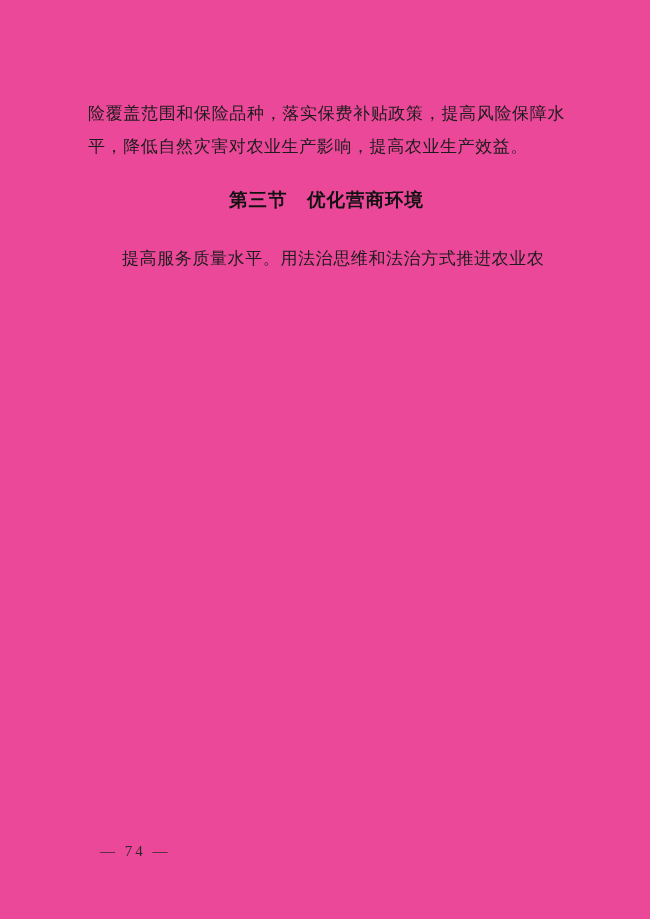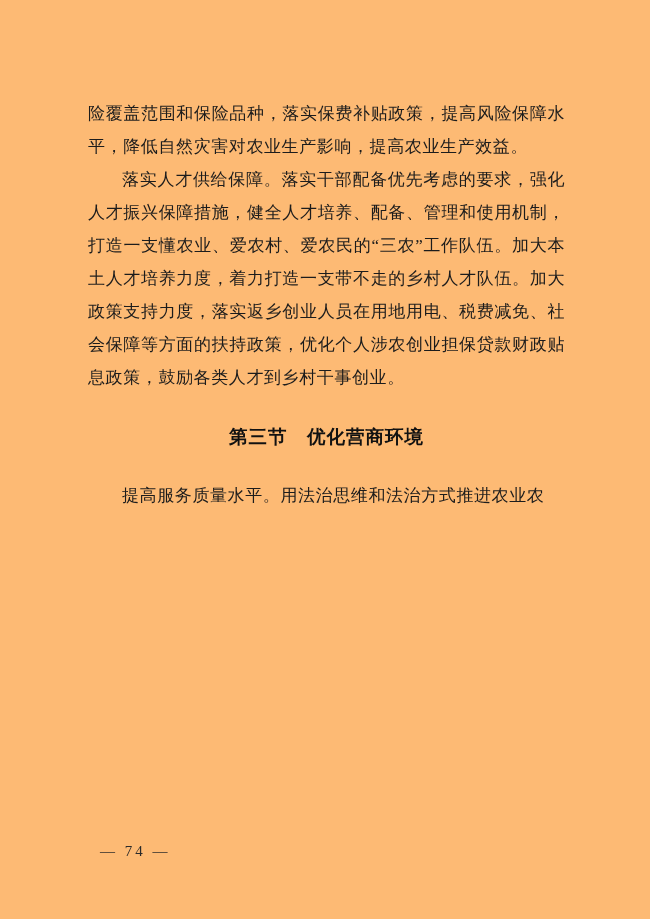--- a/index.html
+++ b/index.html
@@ -9,21 +9,21 @@
   body {
     width: 650px;
     height: 919px;
     background: #e9e9e9;
     font-family: "Liberation Serif", serif;
   }
   .page {
     position: relative;
     width: 650px;
     height: 919px;
-    background: #fdba74;
+    background: #ec4899;
     overflow: hidden;
     box-sizing: border-box;
   }
   .content {
     position: absolute;
     left: 88px;
     top: 97px;
     width: 477px;
     color: #1c1c1c;
   }
@@ -39,41 +39,40 @@
     text-indent: 2em;
   }
   .section-heading {
     font-family: "Liberation Sans", sans-serif;
     font-weight: bold;
     font-size: 18.5px;
     line-height: 26px;
     text-align: center;
     letter-spacing: 1px;
     color: #111;
-    margin: 30px 0 29px 0;
+    margin: 24px 0 29px 0;
   }
   .page-number {
     position: absolute;
     left: 100px;
     top: 843px;
     font-size: 15px;
     letter-spacing: 3px;
     color: #2a2a2a;
     font-family: "Liberation Serif", serif;
   }
 </style>
 </head>
 <body>
 
 <div class="page">
   <div class="content">
 
     <p class="para">险覆盖范围和保险品种，落实保费补贴政策，提高风险保障水平，降低自然灾害对农业生产影响，提高农业生产效益。</p>
 
-    <p class="para indent">落实人才供给保障。落实干部配备优先考虑的要求，强化人才振兴保障措施，健全人才培养、配备、管理和使用机制，打造一支懂农业、爱农村、爱农民的“三农”工作队伍。加大本土人才培养力度，着力打造一支带不走的乡村人才队伍。加大政策支持力度，落实返乡创业人员在用地用电、税费减免、社会保障等方面的扶持政策，优化个人涉农创业担保贷款财政贴息政策，鼓励各类人才到乡村干事创业。</p>
 
     <h2 class="section-heading">第三节　优化营商环境</h2>
 
 
     <p class="para indent">提高服务质量水平。用法治思维和法治方式推进农业农</p>
 
   </div>
 
   <div class="page-number">—  74  —</div>
 </div>

